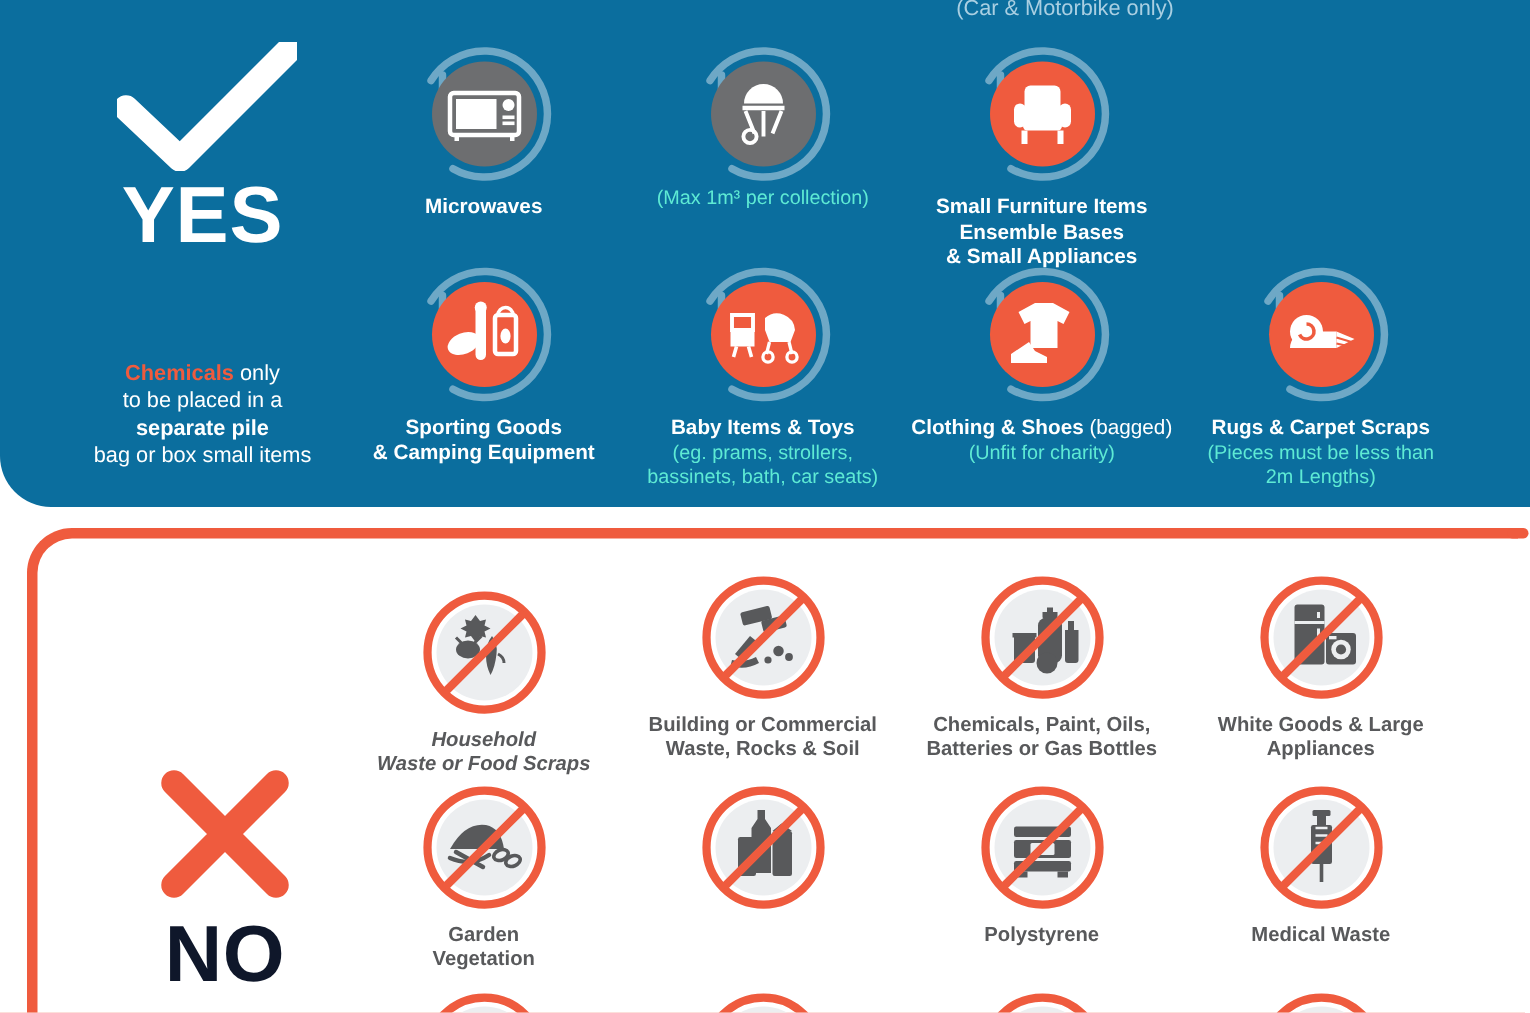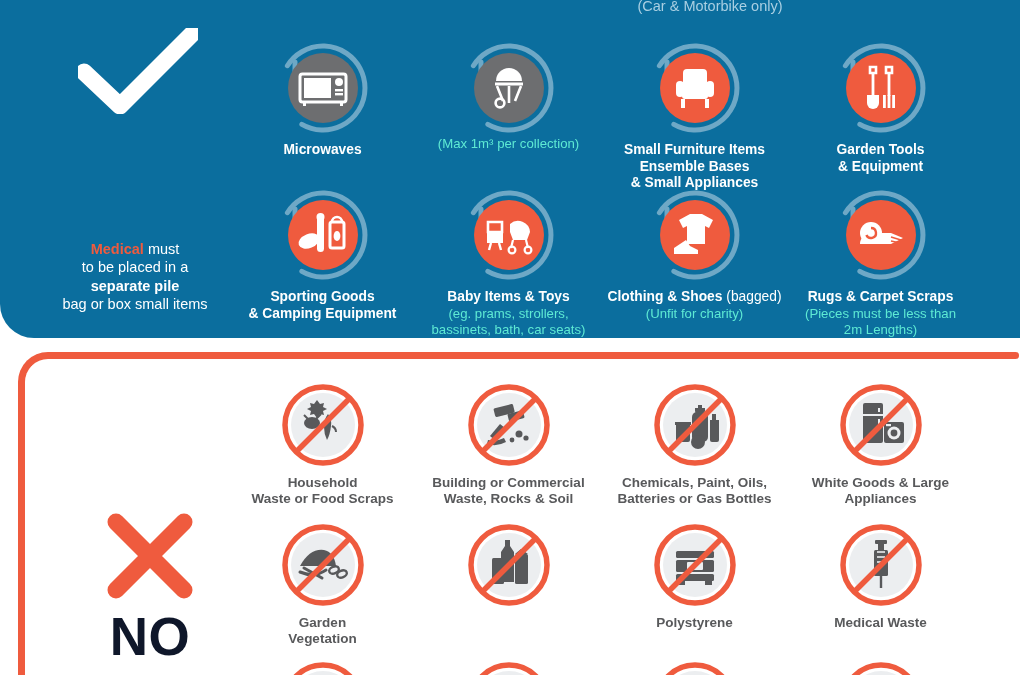--- a/index.html
+++ b/index.html
@@ -26,21 +26,21 @@
   }
   #landfill-note .hl{ color:#ef5b3e; font-weight:bold; }
   #landfill-note .b{ font-weight:bold; }
 
   #carnote{
     position:absolute; left:560px; top:-2px; width:300px; text-align:center;
     color:#a9cfe2; font-size:14.5px;
   }
 
   
-  .yes-grid{ position:absolute; left:240px; top:12px; width:780px; height:424px; }
+  .yes-grid{ position:absolute; left:240px; top:0; width:780px; height:424px; }
   .tile{ position:absolute; width:195px; text-align:center; }
   .tile .badge{ position:relative; margin:0 auto; width:96px; height:96px; }
 
   
   .ring{ position:absolute; left:0; top:0; width:96px; height:96px; }
   .disc{
     position:absolute; left:13px; top:13px; width:70px; height:70px;
     border-radius:50%;
   }
   .disc.grey{ background:#6d6e70; }
@@ -90,23 +90,24 @@
 <div id="stage">
 
   <div id="yes-panel">
 
     <div id="carnote">(Car &amp; Motorbike only)</div>
 
     <div id="yes-left">
       <svg class="yes-check" viewBox="0 0 120 86">
         <path d="M6 44 L42 78 L114 6" fill="none" stroke="#ffffff" stroke-width="17" stroke-linecap="round" stroke-linejoin="round"></path>
       </svg>
+      <div class="yes-word">YES</div>
 
       <div id="landfill-note">
-        <span class="hl">Medical</span><span> must</span><br>
+        <span class="hl">Chemicals</span><span> only</span><br>
         <span>to be placed in a</span><br>
         <span class="b">separate pile</span><br>
         <span>bag or box small items</span>
       </div>
     </div>
 
     <div class="yes-grid">
 
       <div class="tile" style="left:-15px; top:28px;">
         <div class="badge">
@@ -166,43 +167,20 @@
               <rect x="45" y="46" width="4" height="9" fill="#fff"></rect>
             </svg>
           </div>
         </div>
         <div class="title">Small Furniture Items
 Ensemble Bases
 &amp; Small Appliances</div>
         <div class="sub"></div>
       </div>
 
-      <div class="tile" style="left:543px; top:28px;">
-        <div class="badge">
-          <svg class="ring" viewBox="0 0 96 96">
-            <path d="M48 6 a42 42 0 1 1 -0.1 0" fill="none" stroke="#6ea8c6" stroke-width="5" stroke-linecap="round" stroke-dasharray="196 68" transform="rotate(-58 48 48)"></path>
-            <path d="M20 22 L20 34 L32 34" fill="none" stroke="#6ea8c6" stroke-width="5" stroke-linejoin="round" stroke-linecap="round"></path>
-          </svg>
-          <div class="disc red">
-            <svg viewBox="0 0 70 70">
-              <path d="M24 14 h6 v6 h-6 z" fill="none" stroke="#fff" stroke-width="2.6"></path>
-              <rect x="25.6" y="19" width="2.8" height="24" fill="#fff"></rect>
-              <path d="M21 42 h12 v8 a6 6 0 0 1 -12 0 z" fill="#fff"></path>
-              <path d="M40 14 h6 v6 h-6 z" fill="none" stroke="#fff" stroke-width="2.6"></path>
-              <rect x="41.6" y="19" width="2.8" height="24" fill="#fff"></rect>
-              <rect x="37" y="42" width="2.8" height="13" fill="#fff"></rect>
-              <rect x="41.6" y="42" width="2.8" height="13" fill="#fff"></rect>
-              <rect x="46.2" y="42" width="2.8" height="13" fill="#fff"></rect>
-            </svg>
-          </div>
-        </div>
-        <div class="title">Garden Tools
-&amp; Equipment</div>
-        <div class="sub"></div>
-      </div>
 
       <div class="tile" style="left:-15px; top:175px;text-align:center;">
         <div class="badge">
           <svg class="ring" viewBox="0 0 96 96">
             <path d="M48 6 a42 42 0 1 1 -0.1 0" fill="none" stroke="#6ea8c6" stroke-width="5" stroke-linecap="round" stroke-dasharray="196 68" transform="rotate(-58 48 48)"></path>
             <path d="M20 22 L20 34 L32 34" fill="none" stroke="#6ea8c6" stroke-width="5" stroke-linejoin="round" stroke-linecap="round"></path>
           </svg>
           <div class="disc red">
             <svg viewBox="0 0 70 70">
               <ellipse cx="21" cy="41" rx="11" ry="7" fill="#fff" transform="rotate(-22 21 41)"></ellipse>
@@ -289,21 +267,21 @@
 
   <div id="no-left">
     <svg class="no-x" viewBox="0 0 92 92">
       <path d="M12 12 L80 80 M80 12 L12 80" stroke="#ef5b3e" stroke-width="17" stroke-linecap="round" fill="none"></path>
     </svg>
     <div class="no-word">NO</div>
   </div>
 
   <div class="no-grid">
 
-    <div class="ntile" style="left:-15px; top:10px;">
+    <div class="ntile" style="left:-15px; top:20px;font-style:italic;">
       <div class="nbadge">
         <svg viewBox="0 0 90 90">
           <circle cx="45" cy="45" r="32" fill="#eceef0"></circle>
           <g fill="#58595b">
             <path d="M36 24 l3 -4 3 4 4 -1 -1 4 4 2 -4 2 1 4 -4 -1 -3 4 -3 -4 -4 1 1 -4 -4 -2 4 -2 -1 -4 z"></path>
             <ellipse cx="34" cy="43" rx="8" ry="6"></ellipse>
             <path d="M30 39 l-4 -4 M38 39 l5 -5" stroke="#58595b" stroke-width="2" fill="none"></path>
             <path d="M50 34 q4 5 3 12 q-1 9 -4 14 q-3 -6 -3 -13 q0 -8 4 -13 z"></path>
             <path d="M46 44 q-4 1 -5 5 M54 46 q4 2 4 6" stroke="#58595b" stroke-width="2" fill="none"></path>
           </g>

